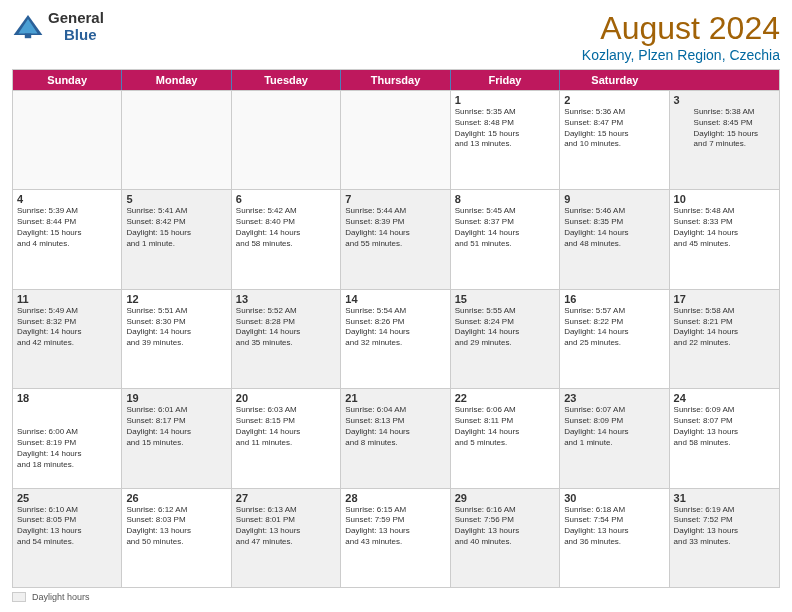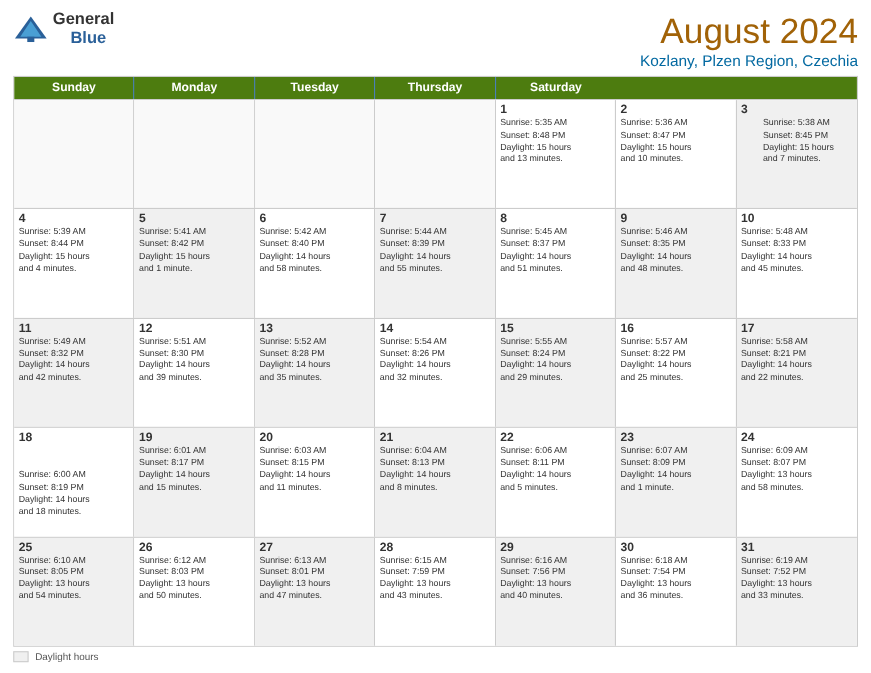--- a/index.html
+++ b/index.html
@@ -62,21 +62,21 @@
     }
     .calendar {
       flex: 1;
       display: flex;
       flex-direction: column;
       border: 1px solid #ccc;
     }
     .cal-header {
       display: grid;
       grid-template-columns: repeat(7, 1fr);
-      background: #4d7c0f;
+      background: #be185d;
     }
     .cal-header-cell {
       color: #fff;
       font-size: 11px;
       font-weight: bold;
       padding: 4px 4px;
       text-align: center;
       border-right: 1px solid #4a80b9;
     }
     .cal-header-cell:last-child { border-right: none; }
@@ -152,20 +152,21 @@
       <div class="subtitle">Kozlany, Plzen Region, Czechia</div>
     </div>
   </div>
 
   <div class="calendar">
     <div class="cal-header">
     <div class="cal-header-cell">Sunday</div>
         <div class="cal-header-cell">Monday</div>
         <div class="cal-header-cell">Tuesday</div>
         <div class="cal-header-cell">Thursday</div>
+        <div class="cal-header-cell">Friday</div>
         <div class="cal-header-cell">Saturday</div>
       </div>
     <div class="cal-body">
     <div class="cal-row">
           <div class="cal-cell empty"></div>
           <div class="cal-cell empty"></div>
           <div class="cal-cell empty"></div>
           <div class="cal-cell empty"></div>
           <div class="cal-cell">
             <div class="day-num">1</div>

